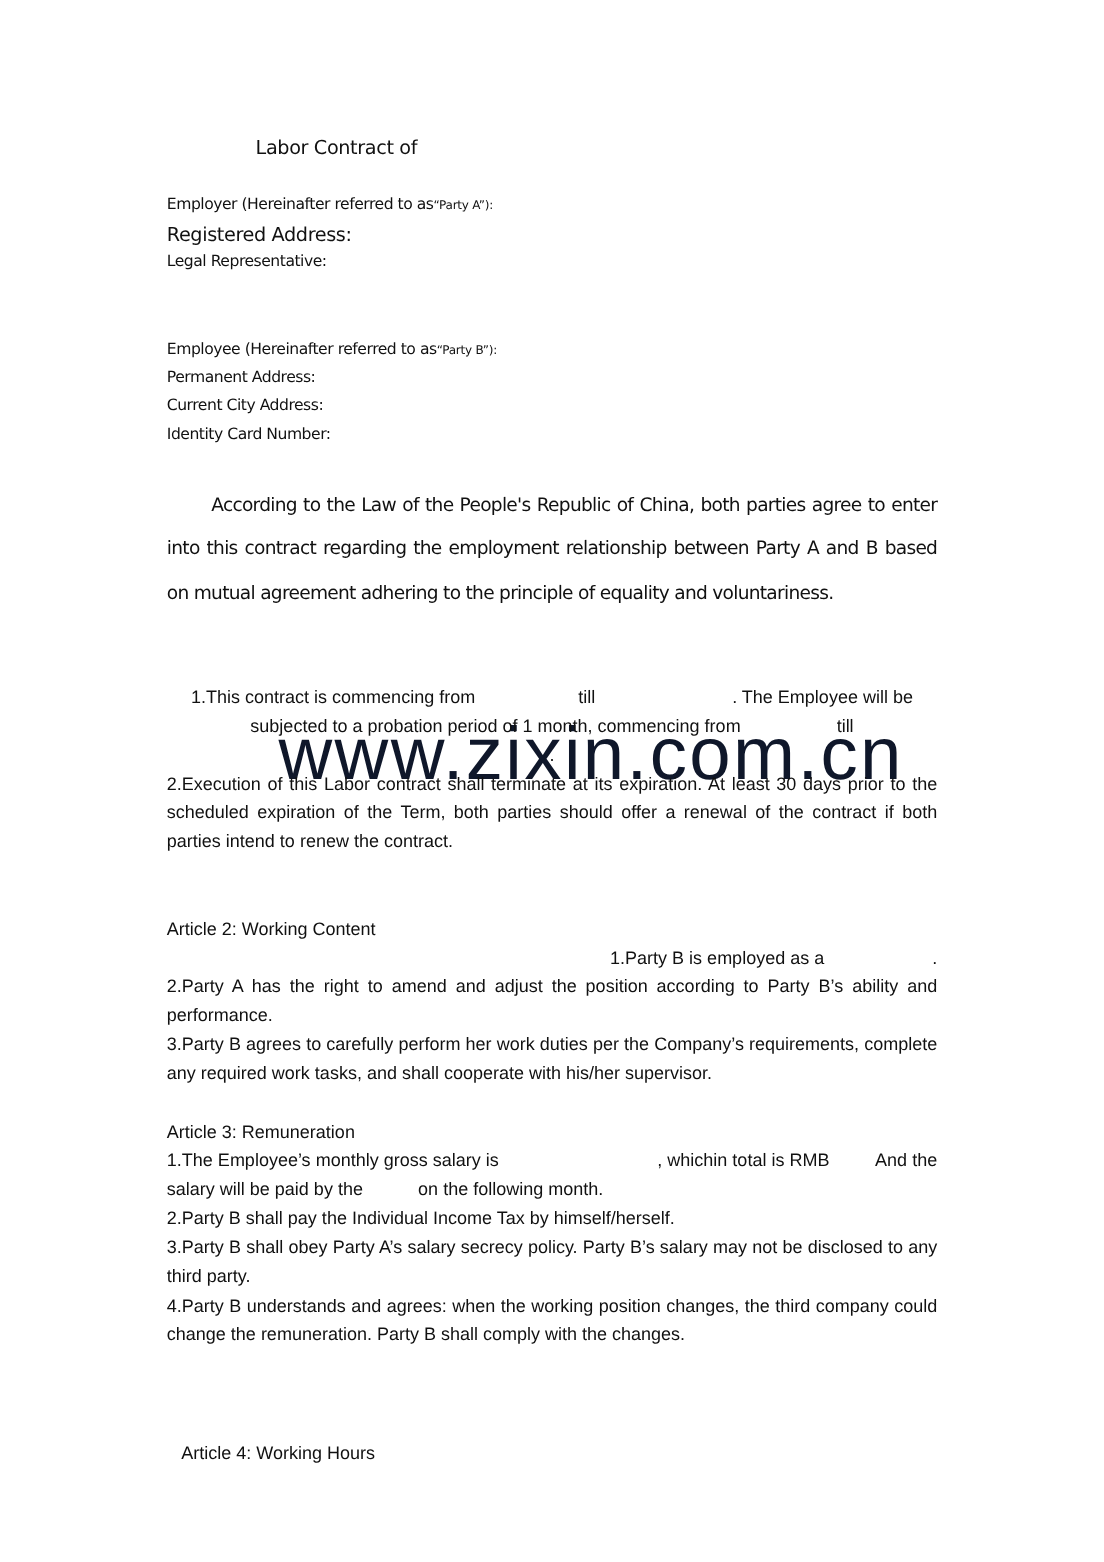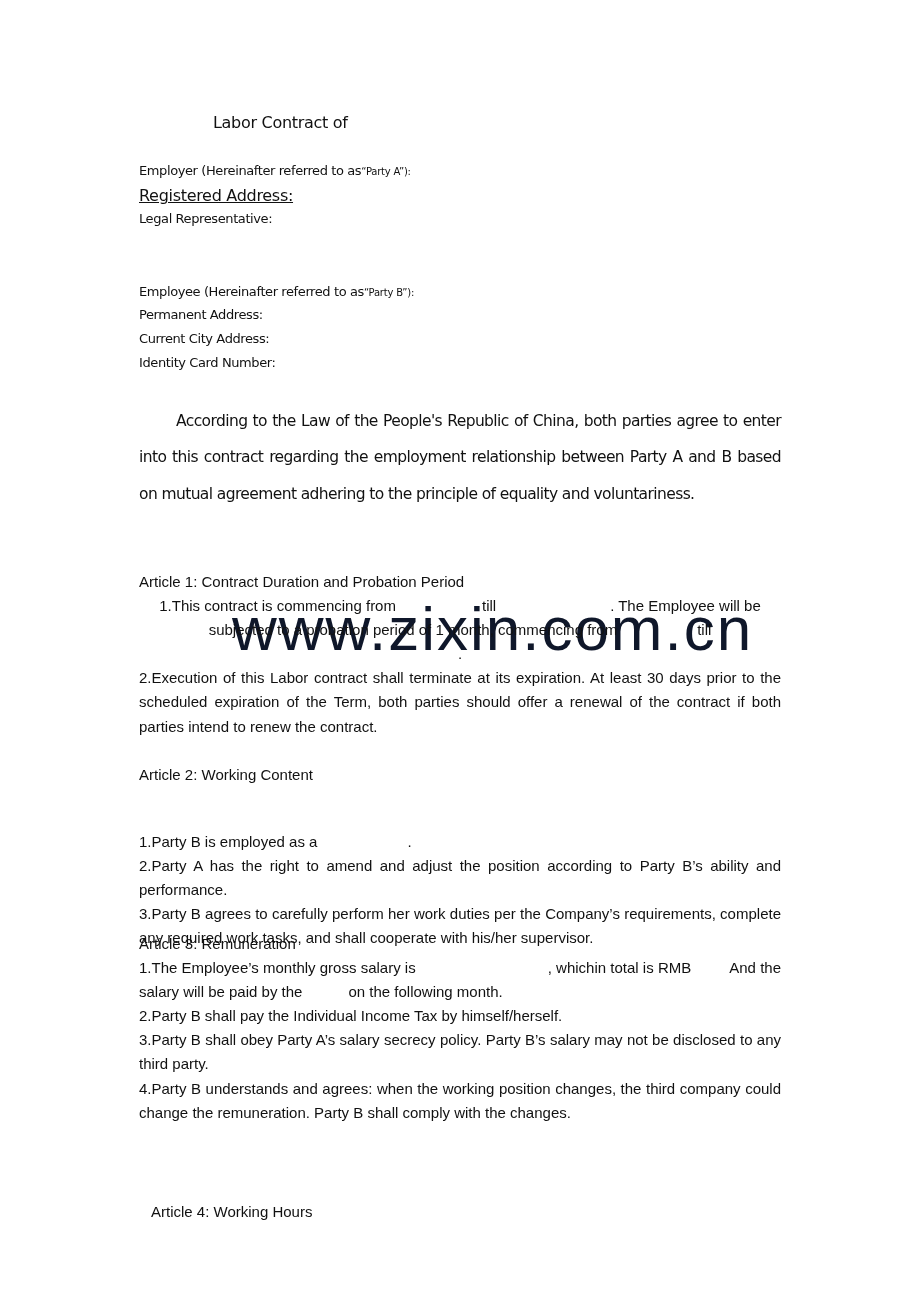--- a/index.html
+++ b/index.html
@@ -42,21 +42,20 @@
     }
     .small .big {
       font-size: 10px;
       letter-spacing: -0.2px;
     }
     .reg {
       font-family: "DejaVu Sans", sans-serif;
       font-size: 15.5px;
       letter-spacing: -0.3px;
       left: 139px;
-      text-decoration: underline;
     }
     .intro {
       position: absolute;
       left: 139px;
       top: 403px;
       width: 642px;
       font-family: "DejaVu Sans", sans-serif;
       font-size: 15.5px;
       letter-spacing: -0.6px;
       line-height: 36.3px;
@@ -122,31 +121,30 @@
     <div class="abs small" style="top:284px;">
       <span>Employee (Hereinafter referred to as</span><span class="big">“Party B”):</span>
     </div>
     <div class="abs small" style="top:307px;">Permanent Address:</div>
     <div class="abs small" style="top:331px;">Current City Address:</div>
     <div class="abs small" style="top:355px;">Identity Card Number:</div>
 
     <p class="intro">According to the Law of the People's Republic of China, both parties agree to enter into this contract regarding the employment relationship between Party A and B based on mutual agreement adhering to the principle of equality and voluntariness.</p>
 
     <div class="art" style="top:570px;">
-      <p class="heading">Article 1: Contract Duration and Probation Period</p>
       <p style="text-align:center;">
         <span>1.This contract is commencing from</span><span class="gap" style="width:86px;"></span><span>till</span><span class="gap" style="width:114px;"></span><span>. The Employee will be subjected to a probation period of 1 month, commencing from</span><span class="gap" style="width:80px;"></span><span>till</span><br>
         <span>.</span>
       </p>
       <p>2.Execution of this Labor contract shall terminate at its expiration. At least 30 days prior to the scheduled expiration of the Term, both parties should offer a renewal of the contract if both parties intend to renew the contract.</p>
     </div>
 
     <div class="art" style="top:763px;">
       <p class="heading">Article 2: Working Content</p>
-      <p style="text-align:left;margin-top:43px;">
+      <p style="text-align:right;">
         <span>1.Party B is employed as a</span><span class="gap" style="width:90px;"></span><span>.</span>
       </p>
       <p>2.Party A has the right to amend and adjust the position according to Party B’s ability and performance.</p>
       <p>3.Party B agrees to carefully perform her work duties per the Company’s requirements, complete any required work tasks, and shall cooperate with his/her supervisor.</p>
     </div>
 
     <div class="art" style="top:932px;">
       <p class="heading">Article 3: Remuneration</p>
       <p>
         <span>1.The Employee’s monthly gross salary is</span><span class="gap" style="width:132px;"></span><span>, whichin total is RMB</span><span class="gap" style="width:38px;"></span><span>And the salary will be paid by the</span><span class="gap" style="width:46px;"></span><span>on the following month.</span>

